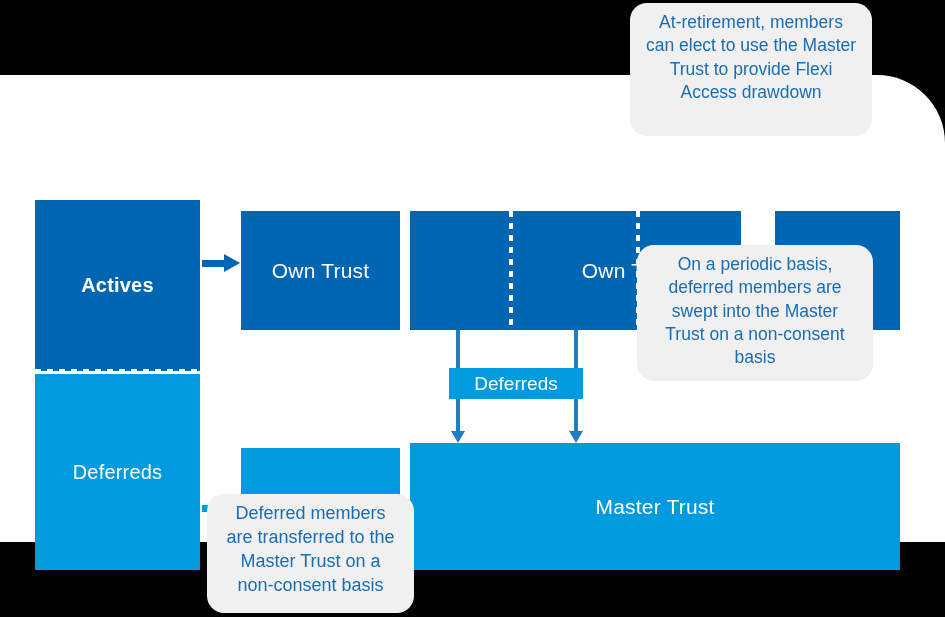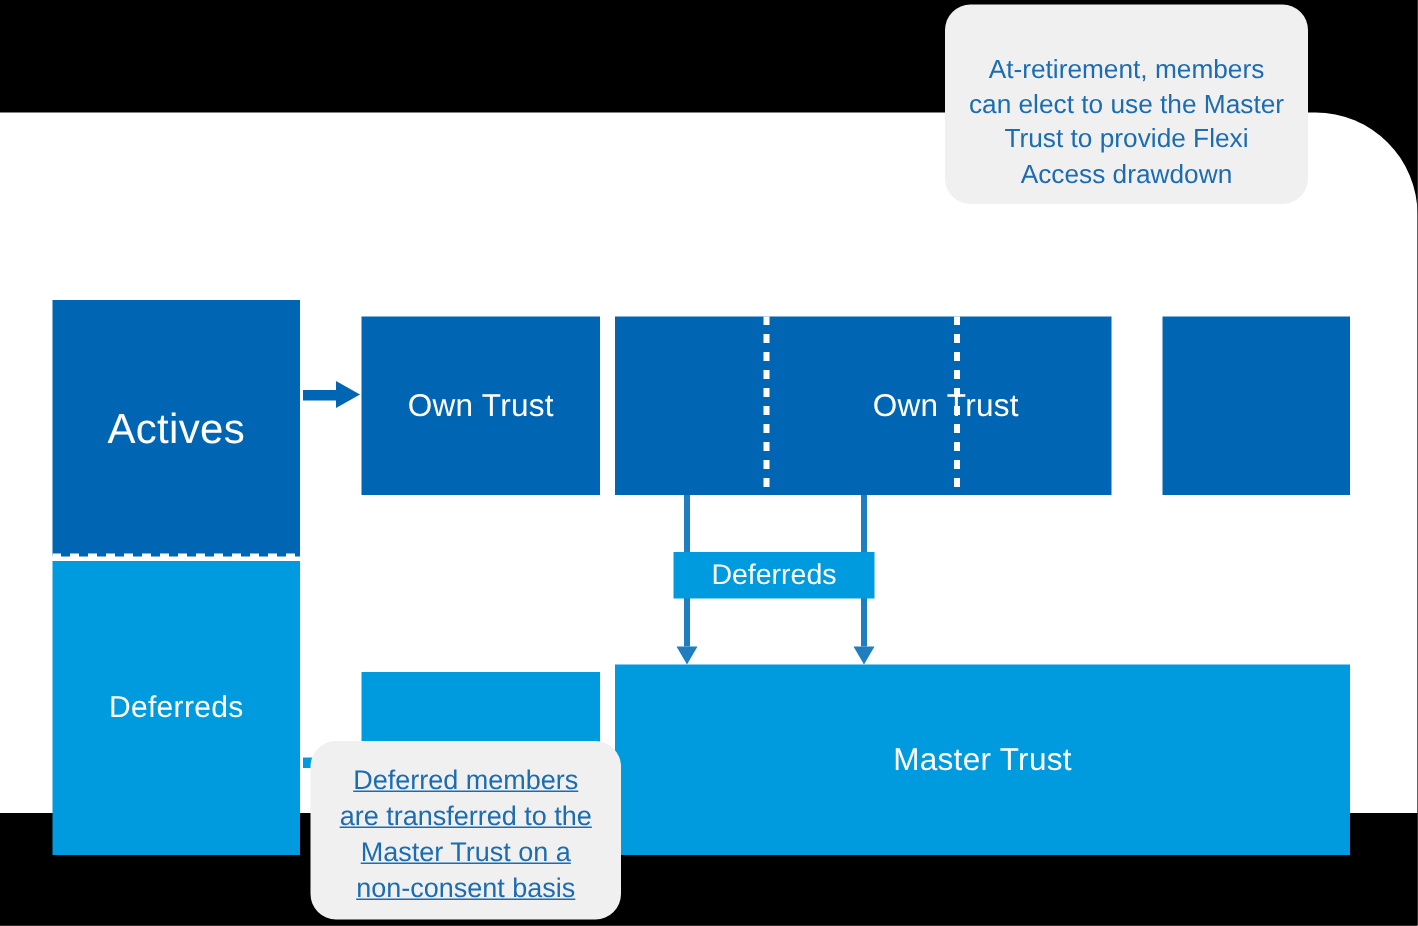--- a/index.html
+++ b/index.html
@@ -13,21 +13,21 @@
     border-top-right-radius:68px;
   }
 
   .box{position:absolute;display:flex;align-items:center;justify-content:center;
        color:#ffffff;font-size:21px;letter-spacing:.2px;}
   .dark{background:#0066b3;}
   .light{background:#009ade;}
 
   
   #actives{left:35px;top:125px;width:165px;height:171px;}
-  #actives .lbl{font-size:28px;}
+  #actives .lbl{font-size:20px;font-weight:bold;}
   #deferreds-col{left:35px;top:299px;width:165px;height:196px;}
   #deferreds-col .lbl{font-size:20px;}
   #col-split{position:absolute;left:35px;top:294px;width:165px;height:4px;
     background-image:repeating-linear-gradient(to right,#ffffff 0 6px,transparent 6px 12px);}
 
   
   #own-trust-2{left:241px;top:136px;width:159px;height:119px;}
   #master-trust-2{left:241px;top:373px;width:159px;height:122px;}
 
   
@@ -68,26 +68,26 @@
   #varrow-b .vshaft{height:101px;background:#1f7ec0;}
   #varrow-b .vhead{top:101px;}
 
   #deferreds-connector{position:absolute;left:449px;top:293px;width:134px;height:31px;
     background:#009ade;display:flex;align-items:center;justify-content:center;
     color:#fff;font-size:19px;z-index:3;}
 
   
   .callout{position:absolute;background:#f0f0f0;border-radius:17px;
     color:#1b6cb0;font-size:18px;line-height:1.33;text-align:center;
-    display:flex;align-items:flex-end;justify-content:center;
+    display:flex;align-items:flex-start;justify-content:center;
     padding:8px 14px;box-sizing:border-box;z-index:6;}
   #callout-active{left:207px;top:8px;width:216px;height:123px;}
   #callout-retirement{left:630px;top:3px;width:242px;height:133px;font-size:17.5px;}
   #callout-periodic{left:637px;top:245px;width:236px;height:136px;font-size:17.5px;}
-  #callout-transfer{left:207px;top:494px;width:207px;height:119px;text-decoration:underline;}
+  #callout-transfer{left:207px;top:494px;width:207px;height:119px;}
 </style>
 </head>
 <body>
 
 <div id="stage">
 
   <div id="canvas">
 
     <div class="box dark" id="actives">
       <span class="lbl">Actives</span>
@@ -137,17 +137,20 @@
 
     <div class="box light" id="master-trust-3">
       <span class="lbl">Master Trust</span>
     </div>
 
   </div>
 
   <div class="callout" id="callout-retirement">
     <span>At-retirement, members can elect to use the Master Trust to provide Flexi Access drawdown</span>
   </div>
+  <div class="callout" id="callout-periodic">
+    <span>On a periodic basis, deferred members are swept into the Master Trust on a non-consent basis</span>
+  </div>
   <div class="callout" id="callout-transfer">
     <span>Deferred members are transferred to the Master Trust on a non-consent basis</span>
   </div>
 
 </div>
 
 </body></html>

